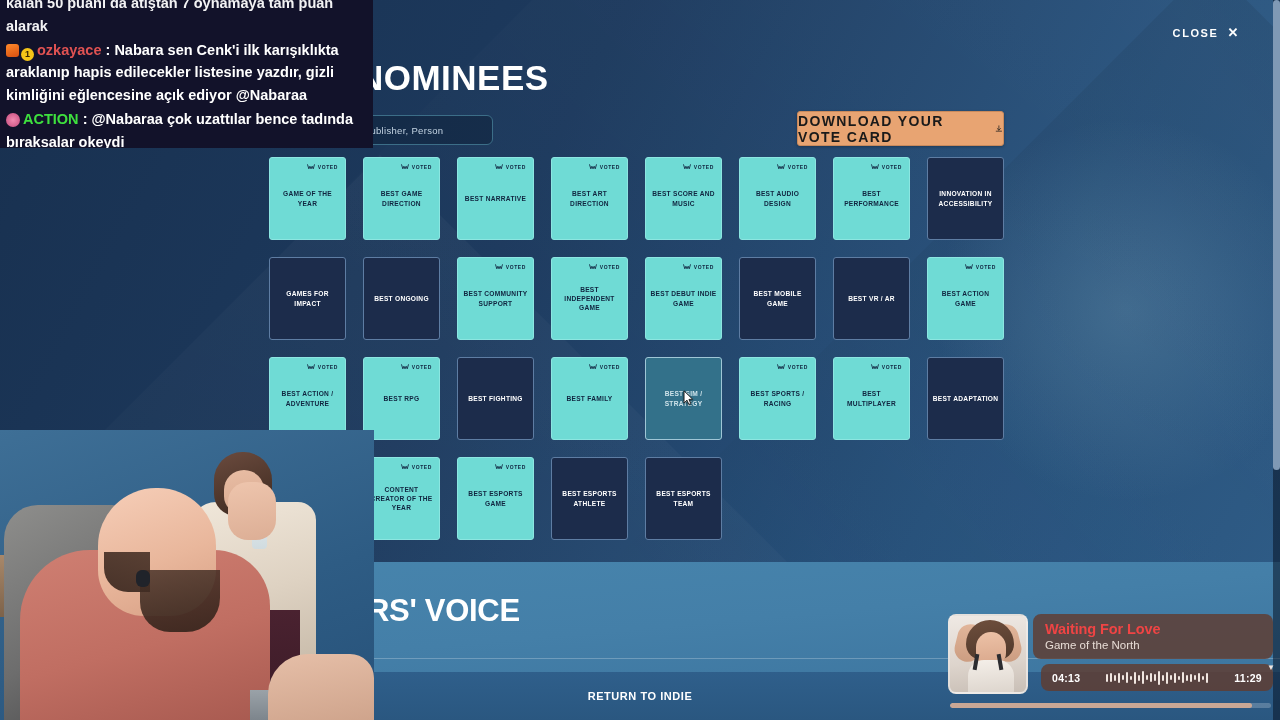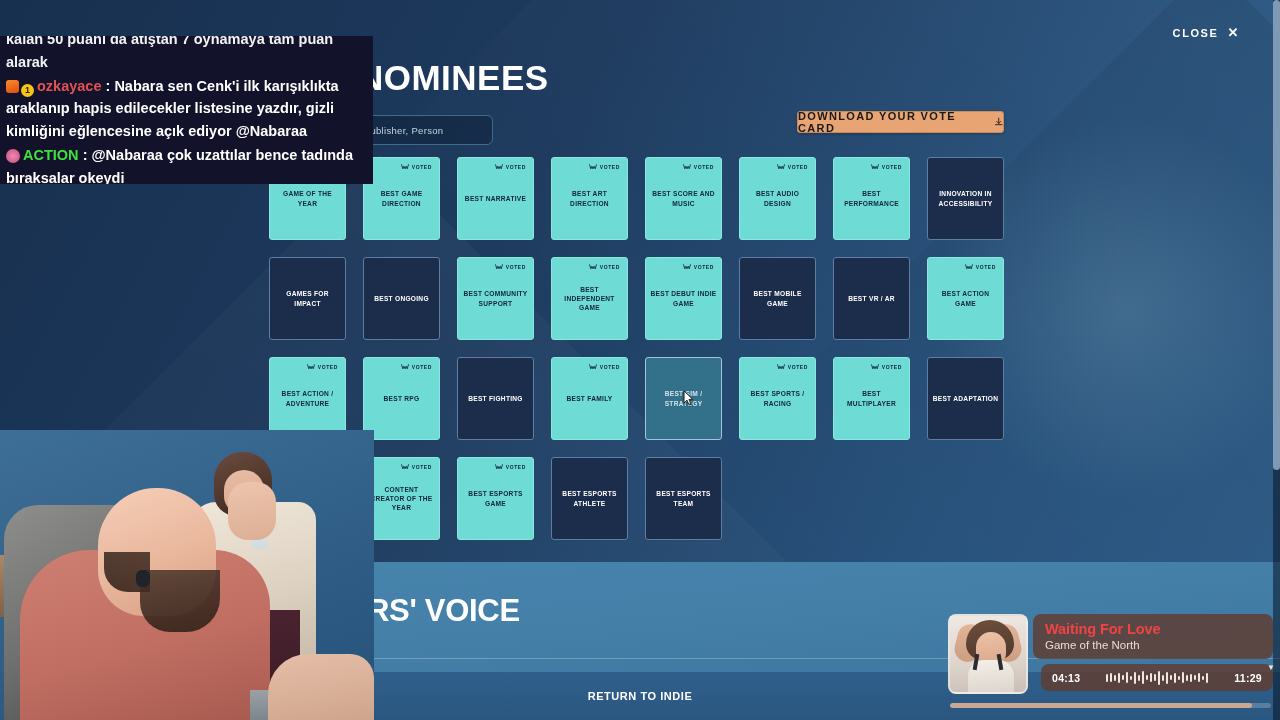--- a/index.html
+++ b/index.html
@@ -80,27 +80,27 @@
   }
   .search-icon { width: 9px; height: 9px; flex: 0 0 auto; opacity: 0.8; }
   .search-placeholder {
     color: #c3d3e2; font-size: 9.5px; letter-spacing: 0.3px;
     font-weight: 500;
   }
 
   
   .vote-card-btn {
     position: absolute; top: 111px; left: 797px;
-    width: 207px; height: 22px;
+    width: 207px; height: 35px;
     background: #e8a472;
     border: 1px solid #c98a5c;
     border-radius: 3px;
     display: flex; align-items: center; justify-content: center; gap: 7px;
     color: #1a1a1a;
-    font-size: 11px; font-weight: bold; letter-spacing: 1.35px;
+    font-size: 14px; font-weight: bold; letter-spacing: 1.35px;
     cursor: pointer;
     z-index: 8;
     box-shadow: 0 1px 3px rgba(0,0,0,0.25);
   }
   .dl-icon { width: 10px; height: 10px; }
 
   
   .grid {
     position: absolute; top: 157px; left: 269px;
     display: grid;
@@ -202,21 +202,20 @@
   .chat-overlay {
     position: absolute; top: 0; left: 0;
     width: 373px; height: 148px;
     background: #12122a;
     z-index: 50;
     overflow: hidden;
     padding: 0 6px;
     font-size: 14.5px;
     line-height: 1.57;
     font-weight: bold;
-    margin-top: 36px;
   }
   .chat-msg { color: #ffffff; margin-bottom: 1px; word-wrap: break-word; }
   .chat-msg.clipped { margin-top: -8px; opacity: 0.95; }
   .chat-user { font-weight: bold; }
   .badge-box {
     display: inline-block; width: 13px; height: 13px;
     border-radius: 3px; vertical-align: -2px; margin-right: 2px;
   }
   .badge-circle {
     display: inline-block; width: 13px; height: 13px;

